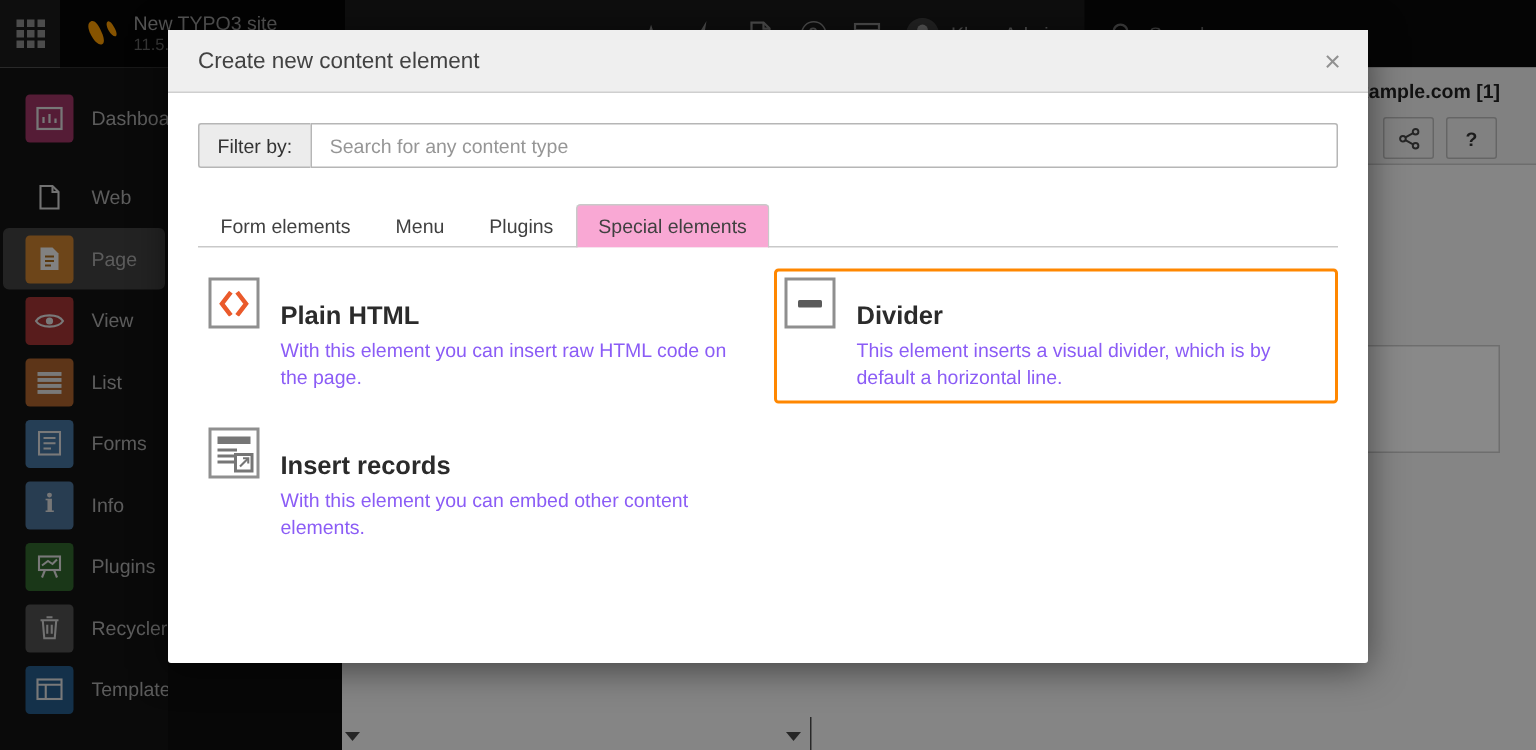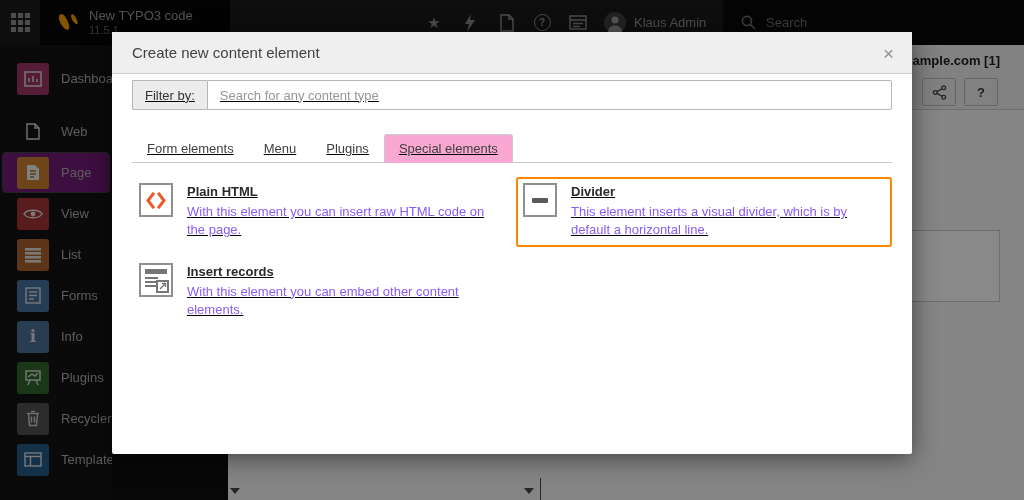--- a/index.html
+++ b/index.html
@@ -22,21 +22,21 @@
   .help-circle { width:17px; height:17px; border:1.5px solid #8a8a8a; border-radius:50%; display:grid; place-items:center; font-size:10px; font-weight:bold; color:#8a8a8a; }
   .user-chip { display:flex; align-items:center; gap:8px; cursor:pointer; }
   .avatar { width:22px; height:22px; border-radius:50%; background:#3f3f3f; overflow:hidden; display:grid; place-items:center; }
   .user-name { font-size:13px; color:#8f8f8f; white-space:nowrap; }
   .search-zone { position:absolute; left:723px; top:0; width:301px; height:45px; background:#0a0a0a; display:flex; align-items:center; padding-left:17px; gap:9px; cursor:pointer; }
   .search-label { font-size:13px; color:#6f6f6f; }
 
   
   .sidebar { position:absolute; left:0; top:45px; width:112px; height:455px; background:#131313; z-index:1; padding-top:13px; }
   .sb-item { height:41px; display:flex; align-items:center; padding-left:14px; gap:12px; margin:0 2px; border:1px solid transparent; border-radius:4px; cursor:pointer; }
-  .sb-item.active { background:#701a75; border-color:#404040; }
+  .sb-item.active { background:#404040; border-color:#404040; }
   .sb-gap { height:12px; }
   .tile { width:32px; height:32px; border-radius:3px; display:grid; place-items:center; flex:0 0 32px; }
   .t-dashboard{background:#9b3363;} .t-web{background:transparent;} .t-page{background:#c77f2e;}
   .t-view{background:#a03434;} .t-list{background:#a9612c;} .t-forms{background:#44719b;}
   .t-info{background:#4a6f94;} .t-indexing{background:#30652c;} .t-recycler{background:#4f4f4f;}
   .t-template{background:#255a87;}
   .sb-label { font-size:13px; color:#a8a8a8; }
   .info-i { font-family:"DejaVu Serif", serif; font-weight:bold; font-size:17px; color:#d9d9d9; line-height:1; }
 
   
@@ -47,38 +47,38 @@
   .doc-buttons { position:absolute; right:26px; top:33px; display:flex; gap:8px; }
   .doc-btn { width:34px; height:28px; border:1px solid #b9b9b9; border-radius:2px; background:transparent; display:grid; place-items:center; font-size:13px; font-weight:bold; color:#333; cursor:pointer; }
   .content-panel { position:absolute; left:4px; right:24px; top:185px; height:72px; background:#fafafa; border:1px solid #c9c9c9; }
   .caret-down { width:0; height:0; border-left:5px solid transparent; border-right:5px solid transparent; border-top:6px solid #464646; position:absolute; cursor:pointer; }
   .caret-1 { left:2px; bottom:6px; }
   .caret-2 { left:296px; bottom:6px; }
   .bottom-vline { position:absolute; left:312px; bottom:0; width:1px; height:22px; background:#4a4a4a; }
 
   
   .backdrop { position:absolute; inset:0; background:rgba(0,0,0,0.45); z-index:10; }
-  .modal { position:absolute; left:112px; top:32px; width:800px; height:422px; background:#fff; z-index:20; border-radius:2px; box-shadow:0 4px 24px rgba(0,0,0,0.5); }
+  .modal { position:absolute; left:112px; top:20px; width:800px; height:422px; background:#fff; z-index:20; border-radius:2px; box-shadow:0 4px 24px rgba(0,0,0,0.5); }
   .modal-header { height:42px; background:#efefef; border-bottom:1px solid #cfcfcf; display:flex; align-items:center; padding:0 20px; position:relative; }
   .modal-title { font-size:15px; color:#424242; }
   .modal-close { position:absolute; right:14px; top:8px; font-size:19px; color:#919191; background:none; border:none; cursor:pointer; line-height:1; padding:4px; font-family:"Liberation Sans", sans-serif; }
-  .modal-body { padding:6px 20px 0 20px;text-decoration:underline; }
+  .modal-body { padding:20px 20px 0 20px; }
   .filter-group { display:flex; height:30px; }
   .filter-addon { background:#ececec; border:1px solid #b6b6b6; border-right:none; border-radius:2px 0 0 2px; font-size:13px; color:#333; display:flex; align-items:center; padding:0 12px; }
   .filter-input { flex:1; border:1px solid #b6b6b6; border-radius:0 2px 2px 0; padding:0 12px; font-size:13px; color:#333; outline:none; font-family:"Liberation Sans", sans-serif; background:#fff; }
   .filter-input::placeholder { color:#969696; }
   .tabs { margin-top:24px; border-bottom:1px solid #c9c9c9; display:flex; padding-left:0; }
   .tab { font-size:13px; color:#404040; padding:6px 14px 7px 14px; background:none; border:1px solid transparent; border-bottom:none; margin-bottom:-1px; cursor:pointer; font-family:"Liberation Sans", sans-serif; }
   .tab.active { background:#f9a8d4; border-color:#c9c9c9; border-radius:3px 3px 0 0; position:relative; }
   .tab.active::after { content:""; position:absolute; left:0; right:0; bottom:-1px; height:1px; background:#fff; }
   .ce-grid { margin-top:14px; display:grid; grid-template-columns:1fr 1fr; column-gap:8px; row-gap:10px; }
   .ce-item { display:flex; gap:14px; padding:4px 8px 6px 5px; border:2px solid transparent; border-radius:3px; cursor:pointer; align-items:flex-start; }
   .ce-item.selected { border-color:#ff8700; }
   .ce-icon-box { width:34px; height:34px; border:2px solid #8f8f8f; background:#fff; display:grid; place-items:center; flex:0 0 34px; }
-  .ce-title { font-size:13px; font-weight:bold; color:#2b2b2b; margin-bottom:4px; margin-top:1px; }
+  .ce-title { font-size:17px; font-weight:bold; color:#2b2b2b; margin-bottom:4px; margin-top:16px; }
   .ce-desc { font-size:13px; color:#8b5cf6; line-height:1.38; }
   .divider-glyph { width:16px; height:5px; background:#5a5a5a; border-radius:1px; }
   .records-glyph { width:22px; height:22px; position:relative; }
   .records-glyph .rg-bar { position:absolute; left:0; top:0; width:22px; height:5px; background:#767676; }
   .records-glyph .rg-l1 { position:absolute; left:0; top:8px;  width:13px; height:2px; background:#767676; }
   .records-glyph .rg-l2 { position:absolute; left:0; top:12px; width:13px; height:2px; background:#767676; }
   .records-glyph .rg-l3 { position:absolute; left:0; top:16px; width:13px; height:2px; background:#767676; }
   .records-glyph .rg-box { position:absolute; right:-2px; bottom:-2px; width:13px; height:13px; border:2px solid #767676; background:#fff; display:grid; place-items:center; }
 </style>
 </head>
@@ -99,21 +99,21 @@
           <span></span>
           <span></span>
       </div>
     </div>
     <div class="brand">
       <svg width="26" height="26" viewBox="0 0 24 24">
         <path fill="#f49700" d="M6 4 C4 5 4 8 6 12 C8 16 11 19 13 18 C15 17 14 13 12 9 C10 5 8 3 6 4 Z"></path>
         <path fill="#f49700" d="M16.5 4 C15.3 4.6 15.6 7 17 9.5 C18.5 12 20.4 13.5 21.4 13 C22.4 12.4 21.9 10 20.4 7.5 C19 5 17.5 3.5 16.5 4 Z"></path>
       </svg>
       <div class="brand-texts">
-        <span class="brand-name">New TYPO3 code</span>
+        <span class="brand-name">New TYPO3 site</span>
         <span class="brand-version">11.5.1</span>
       </div>
     </div>
     <div class="topbar-right">
       <div class="tb-icon">
           <span class="star-glyph">★</span>
         </div>
       <div class="tb-icon">
         <svg width="16" height="18" viewBox="0 0 16 18">
             <polygon points="9,0 3,10 7,10 5,18 13,6 8,6" fill="#8a8a8a"></polygon>

